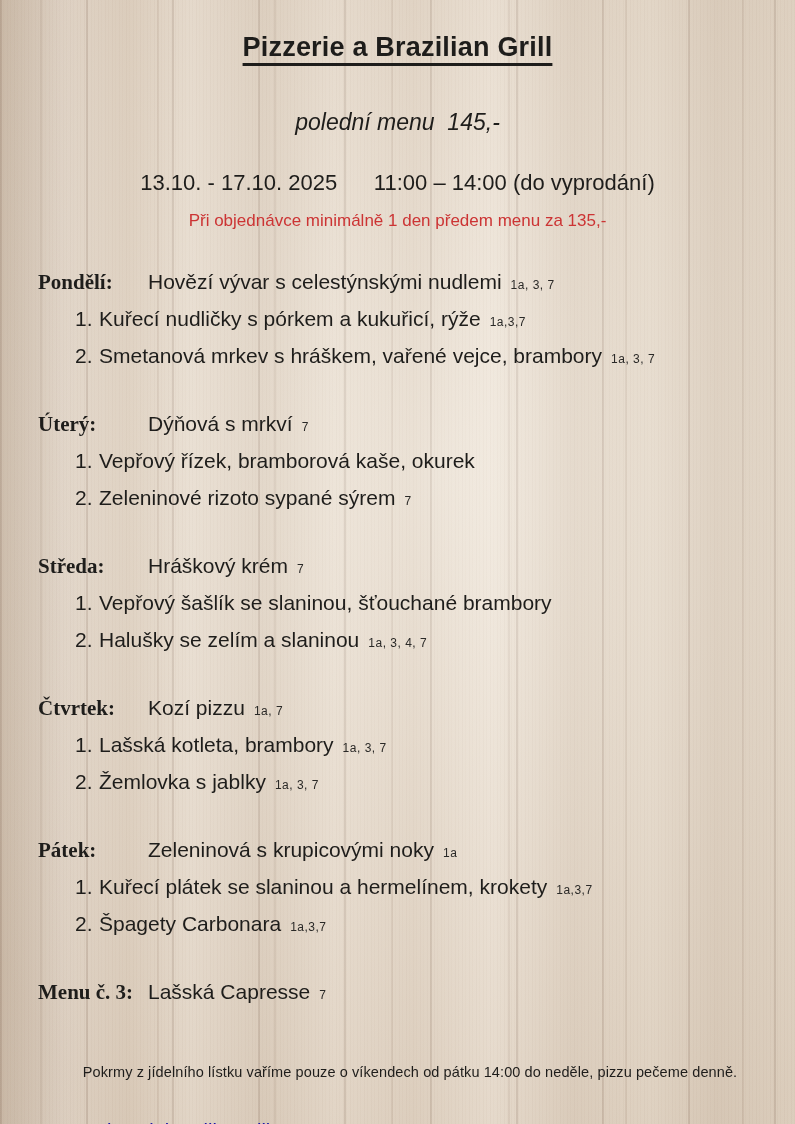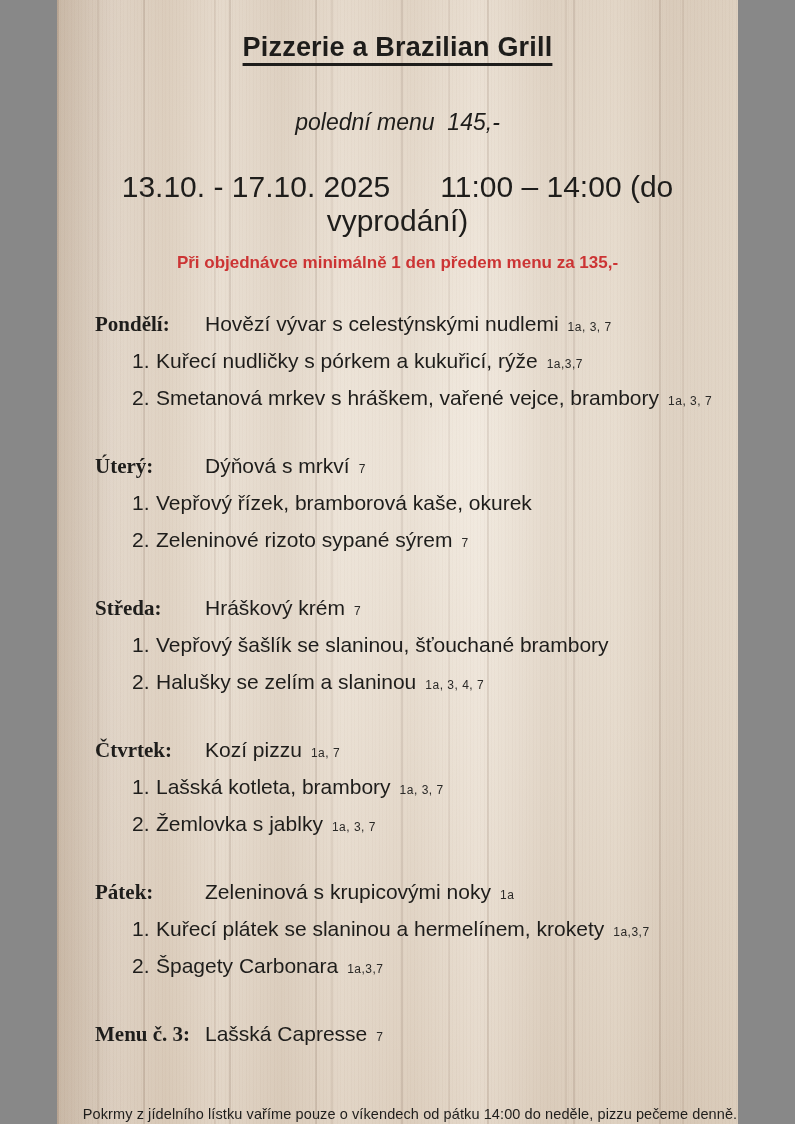--- a/index.html
+++ b/index.html
@@ -1,19 +1,19 @@
 <!DOCTYPE html>
 <html><head>
 <meta charset="utf-8">
 <style>
   * { margin:0; padding:0; box-sizing:border-box; }
   html,body { background:#888; }
   .page {
     position:relative;
-    width:681px; height:1124px;
+    width:795px; height:1124px;
     margin:0 auto;
     overflow:hidden;
     font-family:"Liberation Sans", sans-serif;
     color:#1e1d1b;
     
     background-color:#e6dccd;
     background-image:
       radial-gradient(ellipse at 55% 42%, rgba(255,255,255,0.30), rgba(150,118,95,0.14) 88%),
       repeating-linear-gradient(90deg, rgba(122,96,78,0.20) 0 2px, transparent 2px 86px),
       repeating-linear-gradient(90deg, transparent 0 40px, rgba(130,102,82,0.13) 40px 42px, transparent 42px 117px),
@@ -25,22 +25,22 @@
   .title {
     padding-top:32px;
     font-size:27px; font-weight:bold; letter-spacing:0.2px;
   }
   .title span {
     text-decoration:underline;
     text-decoration-thickness:2.5px;
     text-underline-offset:7px;
   }
   .subtitle { margin-top:46px; font-size:23px; white-space:pre-wrap;font-style:italic; }
-  .dateline { margin-top:34px; font-size:30px; white-space:pre-wrap; }
-  .notice   { margin-top:15px; font-size:17px; font-weight:bold; color:#cc3434; white-space:pre-wrap; }
+  .dateline { margin-top:34px; font-size:22px; white-space:pre-wrap; }
+  .notice   { margin-top:15px; font-size:17px; font-weight:normal; color:#cc3434; white-space:pre-wrap; }
 
   .menu { margin:34px 0 0 38px; }
   .day  { margin-bottom:31px; }
   .day-head { line-height:34px; white-space:nowrap; }
   .day-label { display:inline-block; min-width:110px; font-size:21px; font-weight:bold;font-family:Liberation Serif, serif; }
   .soup  { font-size:21px; }
   .allerg { font-size:12px; color:#2a2927; margin-left:9px; letter-spacing:0.5px; }
   .item  { margin-left:37px; line-height:34px; white-space:nowrap; font-size:21px; }
   .item .num { display:inline-block; min-width:24px; }
   .menu3 { margin-bottom:0; }

